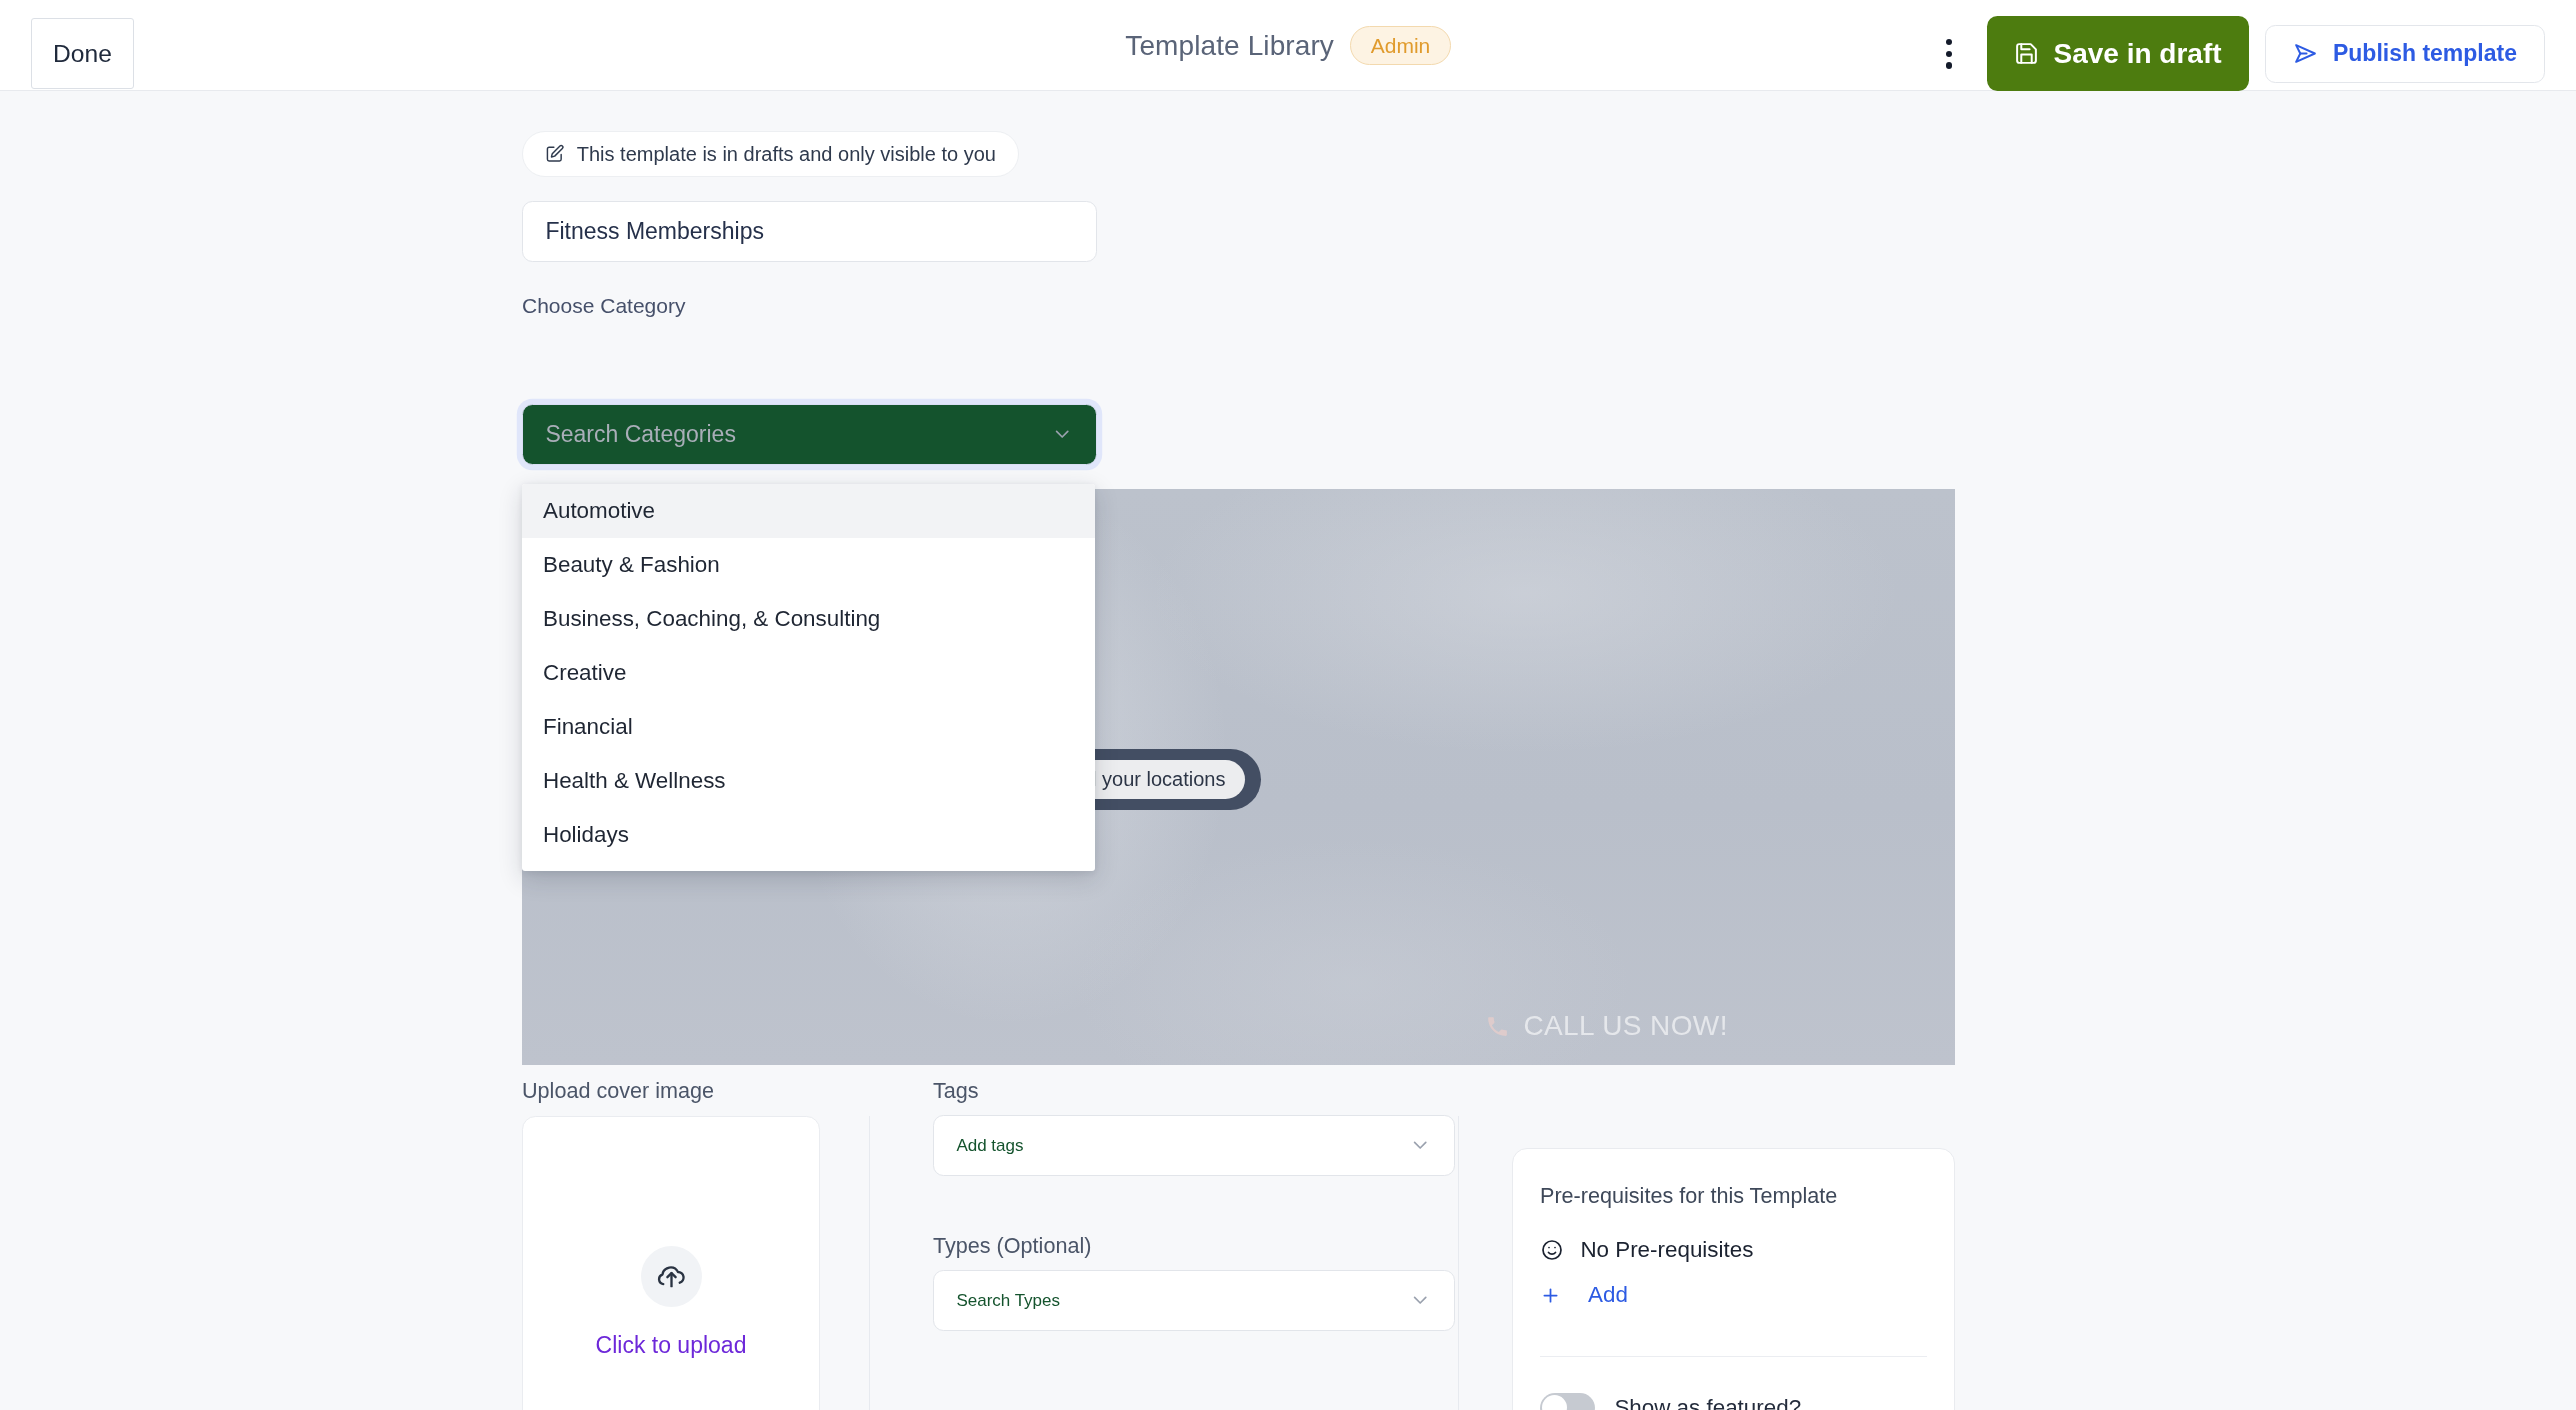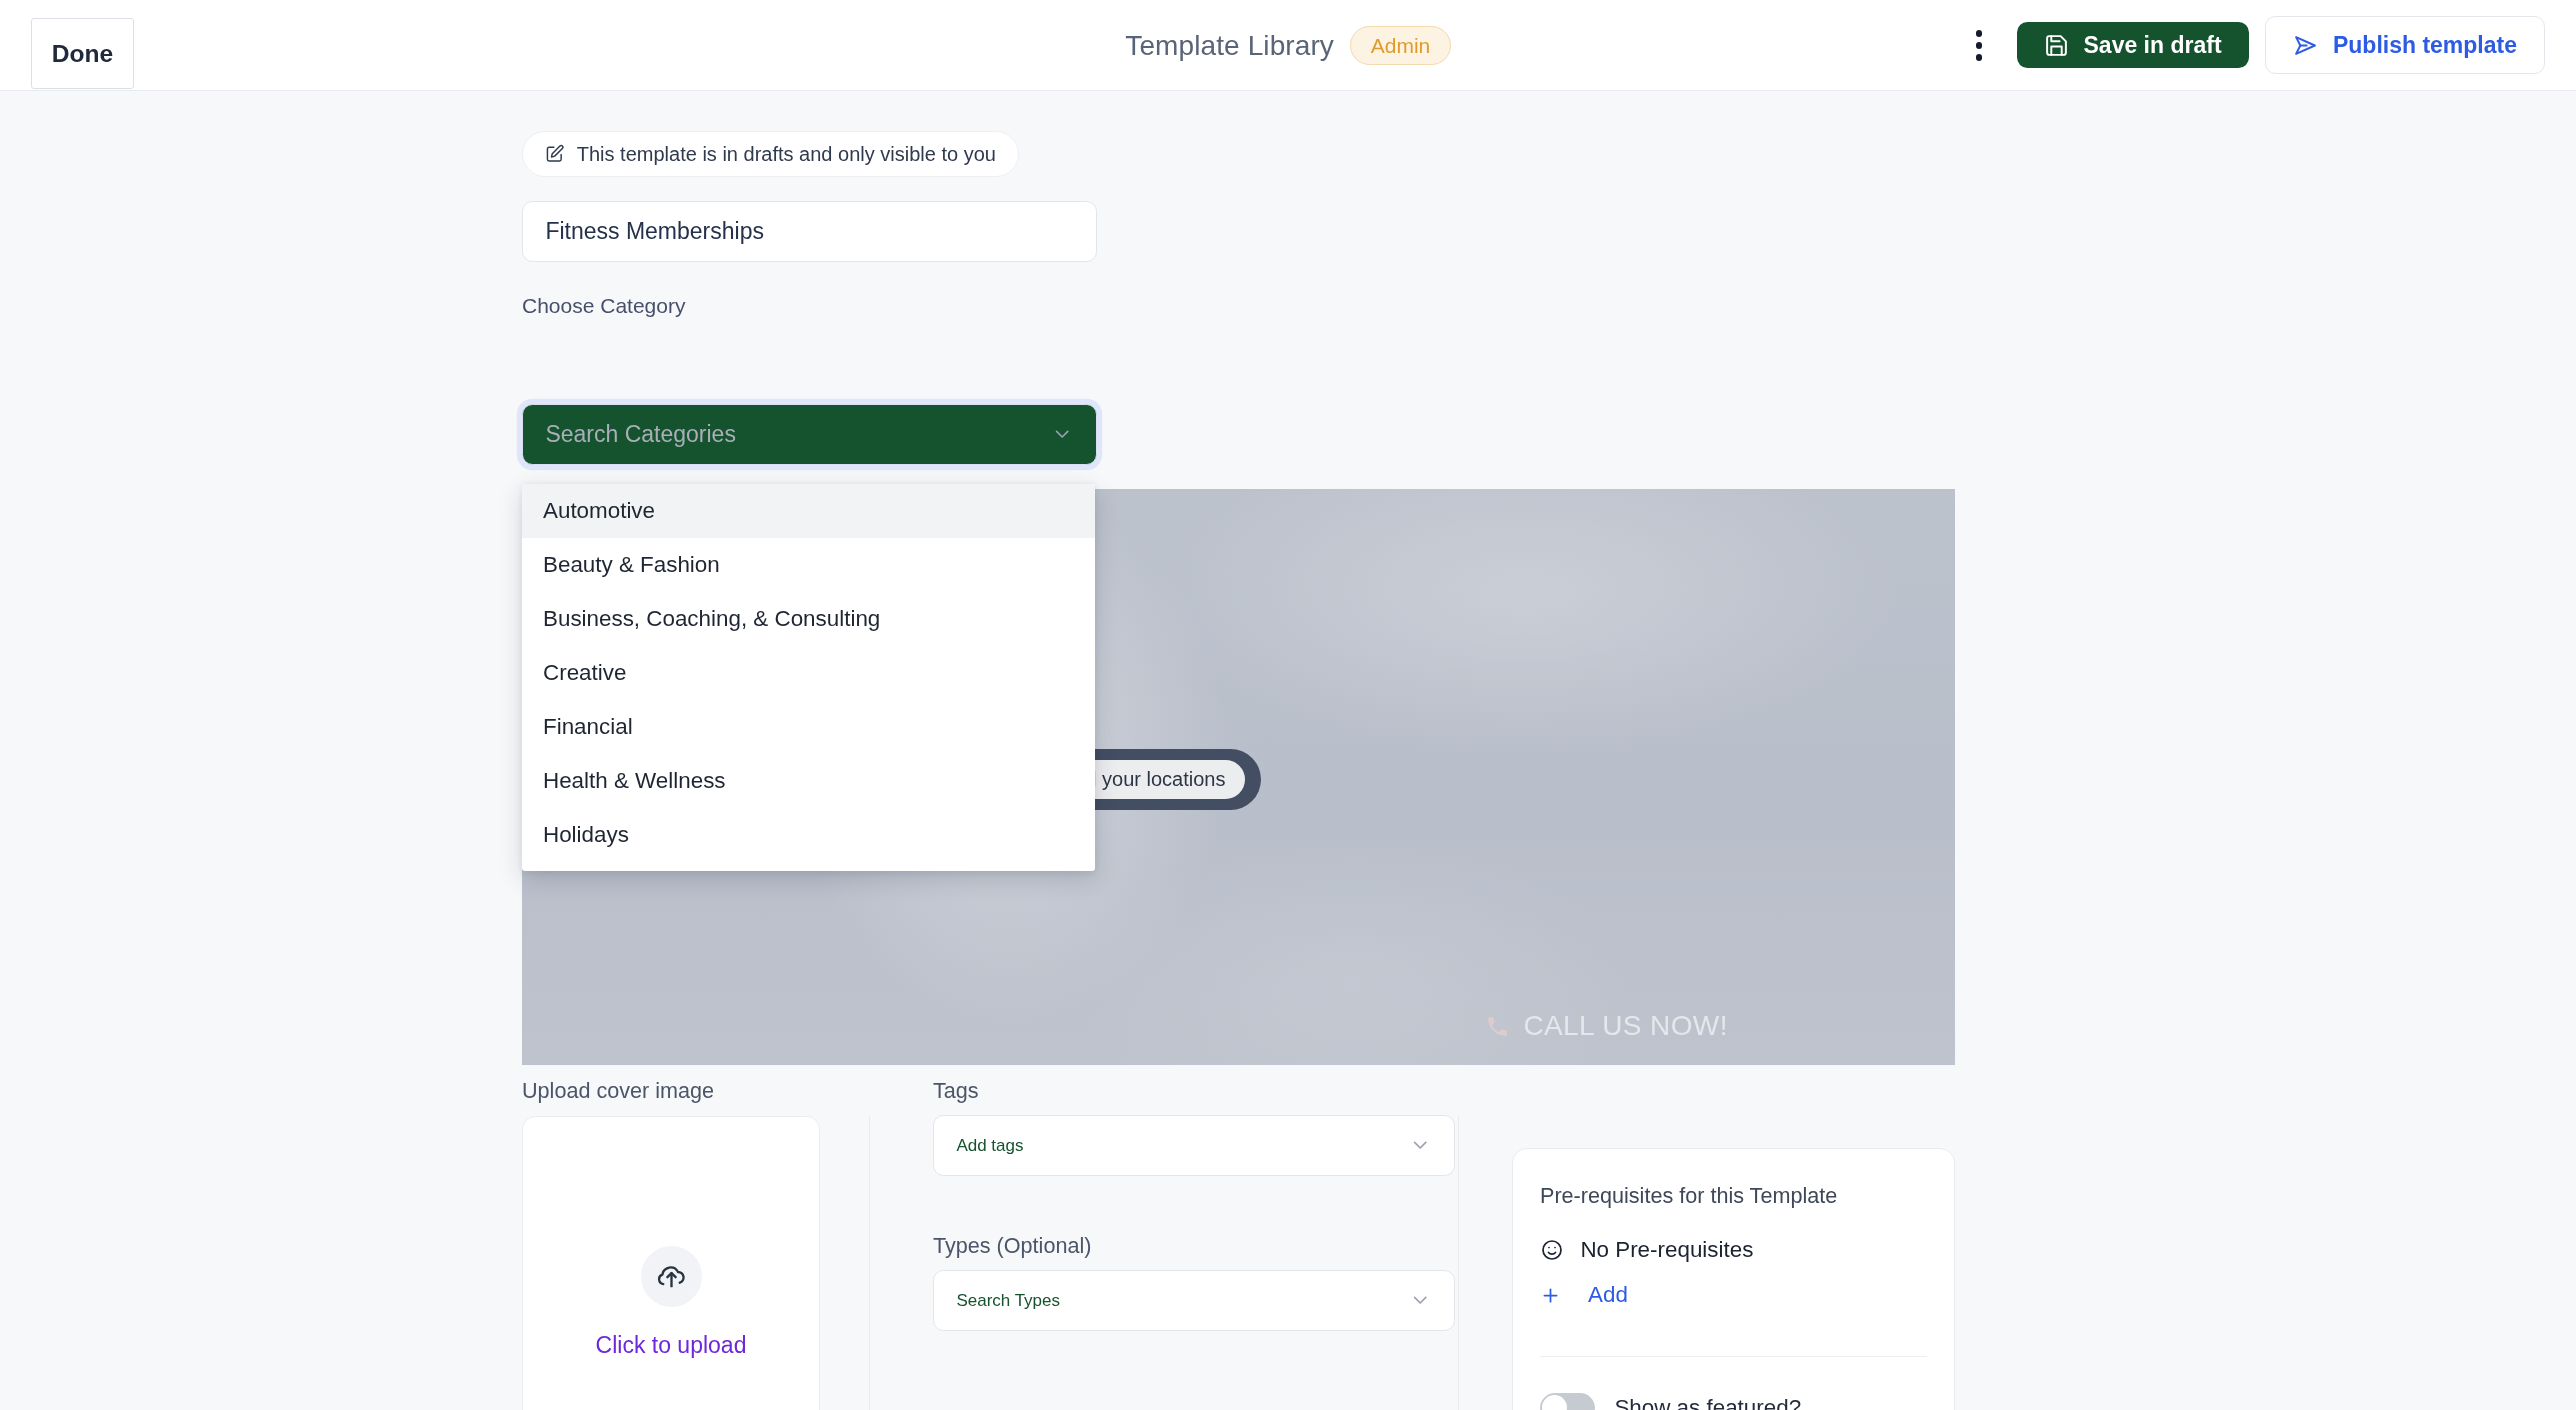--- a/index.html
+++ b/index.html
@@ -16,21 +16,21 @@
     width: 2576px; height: 91px;
     background: #FFFFFF;
     border-bottom: 0.7px solid #E8EAEE;
     display: flex; align-items: center;
   }
   .done-btn {
     position: absolute; left: 31px; top: 18px;
     width: 103px; height: 71px;
     border: 0.7px solid #DCE0E6; border-radius: 3px;
     background: #FFFFFF; color: #202A3C;
-    font-size: 24.6px; font-weight: 700;
+    font-size: 24.6px; font-weight: 400;
     display: flex; align-items: center; justify-content: center;
     cursor: pointer;
   }
   .title-wrap {
     position: absolute; left: 0; top: 0; width: 2576px; height: 91px;
     display: flex; align-items: center; justify-content: center; gap: 16.4px;
     pointer-events: none;
   }
   .page-title { font-size: 28px; color: #5A6478; font-weight: 400; letter-spacing: 0.1px; }
   .admin-badge {
@@ -44,25 +44,25 @@
     position: absolute; right: 31px; top: 16.4px;
     display: flex; align-items: center; gap: 16.4px;
   }
   .kebab-btn {
     width: 42px; height: 58px;
     display: flex; flex-direction: column; align-items: center; justify-content: center; gap: 5.2px;
     background: transparent; border: none; cursor: pointer;
   }
   .kebab-btn span { width: 6.7px; height: 6.7px; border-radius: 50%; background: #141B2B; display: block; }
   .btn-primary {
-    height: 46px; padding: 0 27px;
-    background: #14532d; color: #FFFFFF;
+    height: 75px; padding: 0 27px;
+    background: #4d7c0f; color: #FFFFFF;
     border: none; border-radius: 10.4px;
     display: flex; align-items: center; gap: 15px;
-    font-size: 23px; font-weight: 600; cursor: pointer;
+    font-size: 28px; font-weight: 600; cursor: pointer;
   }
   .btn-outline {
     height: 58px; padding: 0 27px;
     background: #FFFFFF; color: #2D5BE3;
     border: 0.7px solid #E3E6EB; border-radius: 10.4px;
     display: flex; align-items: center; gap: 15px;
     font-size: 23px; font-weight: 600; cursor: pointer;
   }
   .ico { display: inline-flex; align-items: center; justify-content: center; }
 

